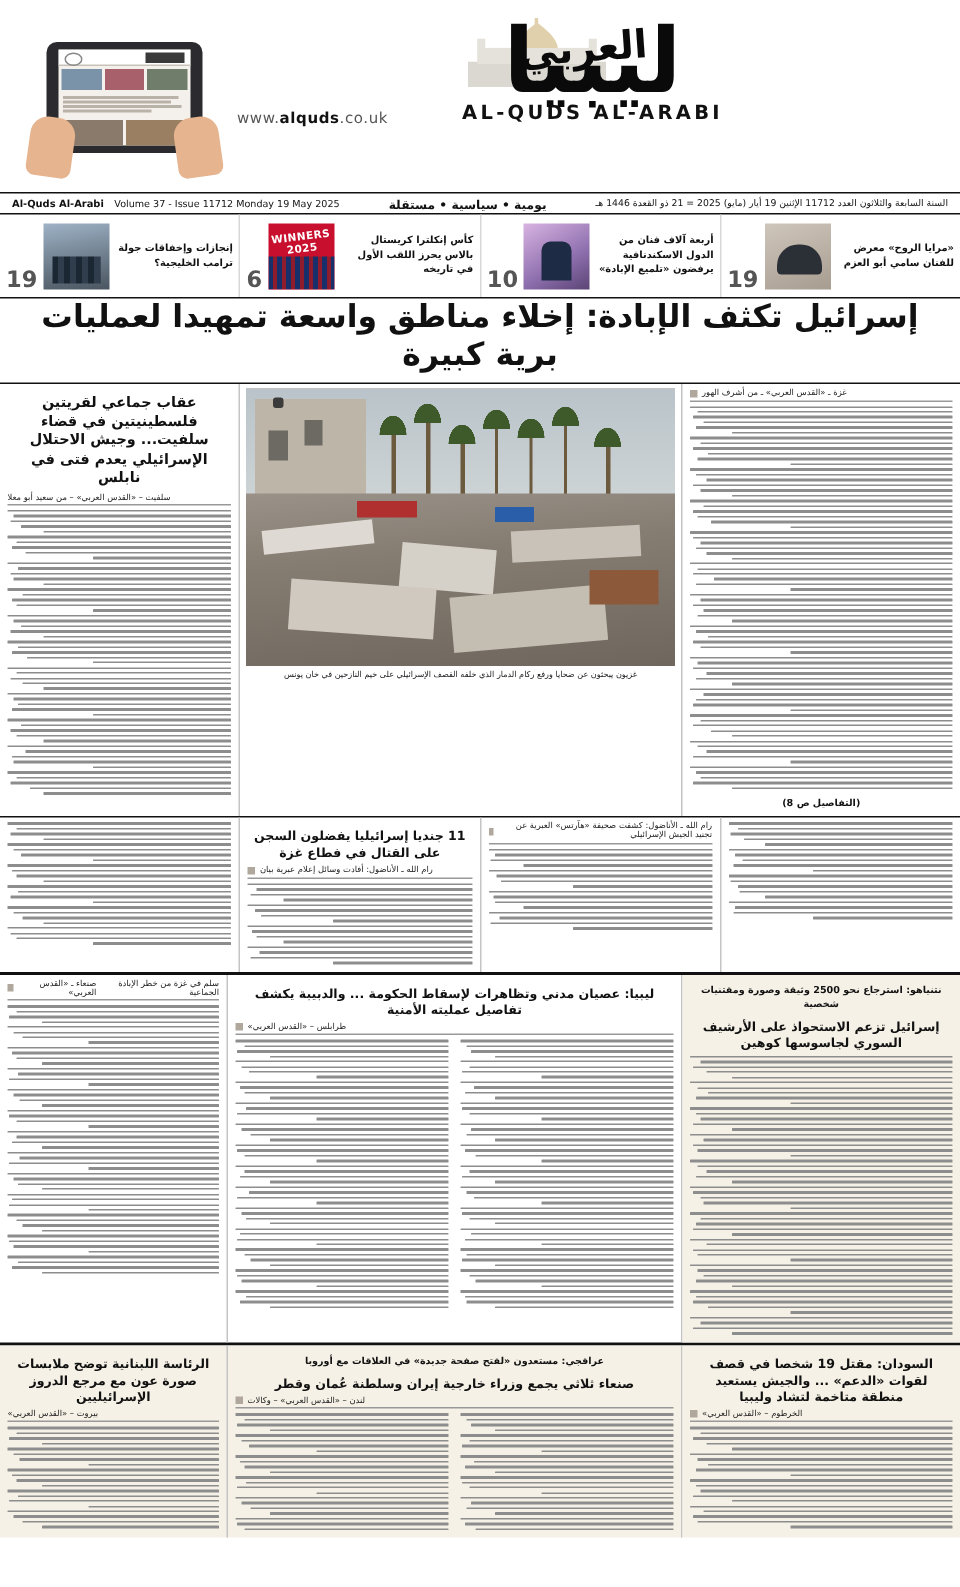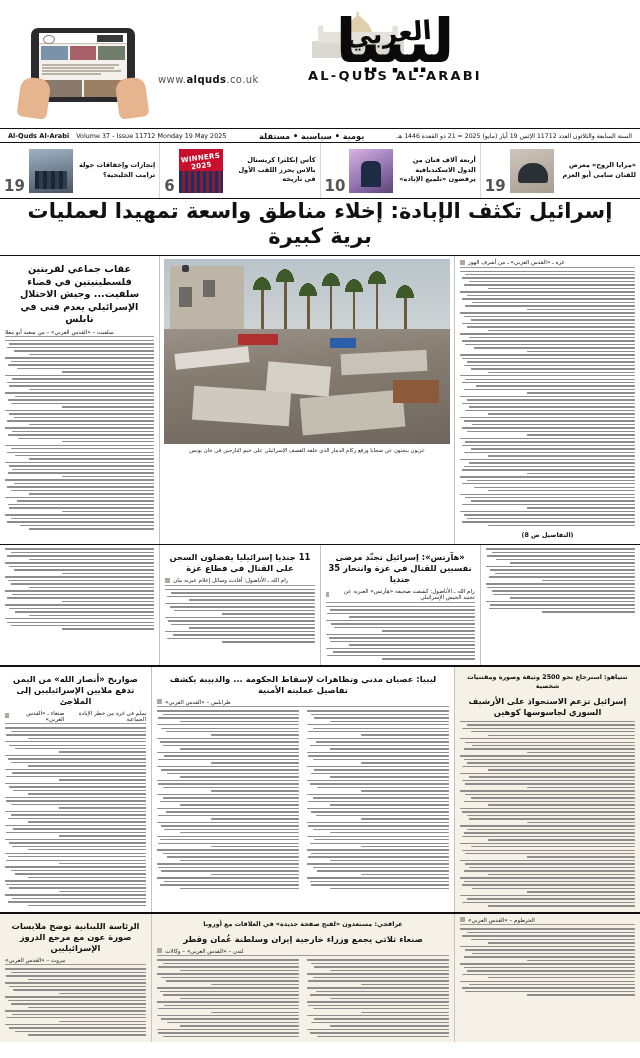--- a/index.html
+++ b/index.html
@@ -471,21 +471,20 @@
           <i style="width:96%"></i>
           <i class="m"></i>
         <i style="width:100%"></i>
           <i style="width:95%"></i>
           <i style="width:99%"></i>
           <i class="s"></i>
       </div>
     </div>
 
     <div class="subbox vline" style="width:148px">
-      <div class="colhead sm">«هآرتس»: إسرائيل تجنّد مرضى نفسيين للقتال في غزة وانتحار 35 جنديا</div>
       <div class="byline">
         <span>رام الله ـ الأناضول: كشفت صحيفة «هآرتس» العبرية عن تجنيد الجيش الإسرائيلي</span>
         <span class="sq"></span>
       </div>
       <div class="txt dense">
         <i style="width:100%"></i>
           <i style="width:97%"></i>
           <i style="width:99%"></i>
           <i class="m"></i>
         <i style="width:100%"></i>
@@ -526,21 +525,20 @@
           <i class="s"></i>
       </div>
     </div>
   </div>
 
   <div class="hr-strong"></div>
 
   <div class="body-mid">
 
     <div class="col vline" style="width:152px">
-      <div class="colhead sm">صواريخ «أنصار الله» من اليمن تدفع ملايين الإسرائيليين إلى الملاجئ</div>
       <div class="byline">
         <span>سلم في غزة من خطر الإبادة الجماعية</span>
         <span>صنعاء ـ «القدس العربي»</span>
         <span class="sq"></span>
       </div>
       <div class="txt dense">
         <i style="width:100%"></i>
           <i style="width:96%"></i>
           <i style="width:99%"></i>
           <i class="m"></i>
@@ -866,20 +864,21 @@
             <i class="m"></i>
           <i style="width:100%"></i>
             <i style="width:98%"></i>
             <i style="width:93%"></i>
 
         </div>
       </div>
     </div>
 
     <div class="col tint" style="width:185px">
+      <div class="colhead sm">السودان: مقتل 19 شخصا في قصف لقوات «الدعم» ... والجيش يستعيد منطقة متاخمة لتشاد وليبيا</div>
       <div class="byline">
         <span>الخرطوم – «القدس العربي»</span>
         <span class="sq"></span>
       </div>
       <div class="txt dense">
         <i style="width:100%"></i>
           <i style="width:96%"></i>
           <i style="width:99%"></i>
           <i style="width:94%"></i>
           <i class="m"></i>

